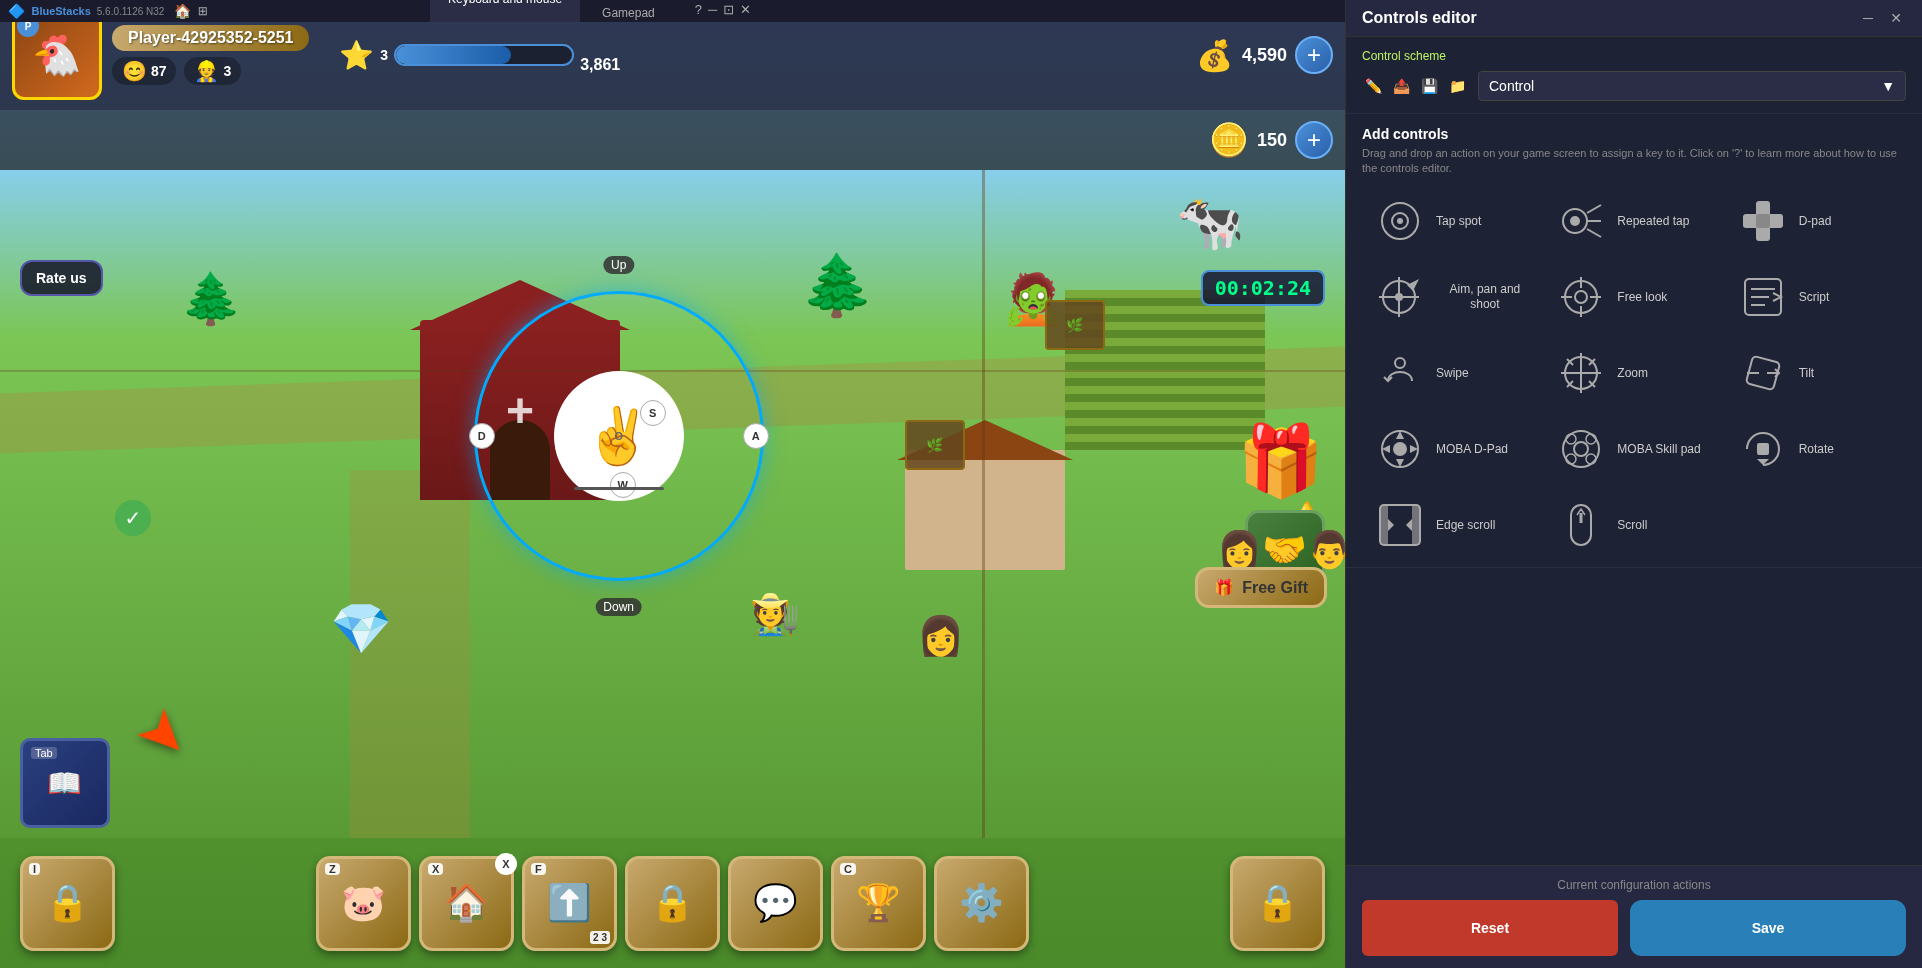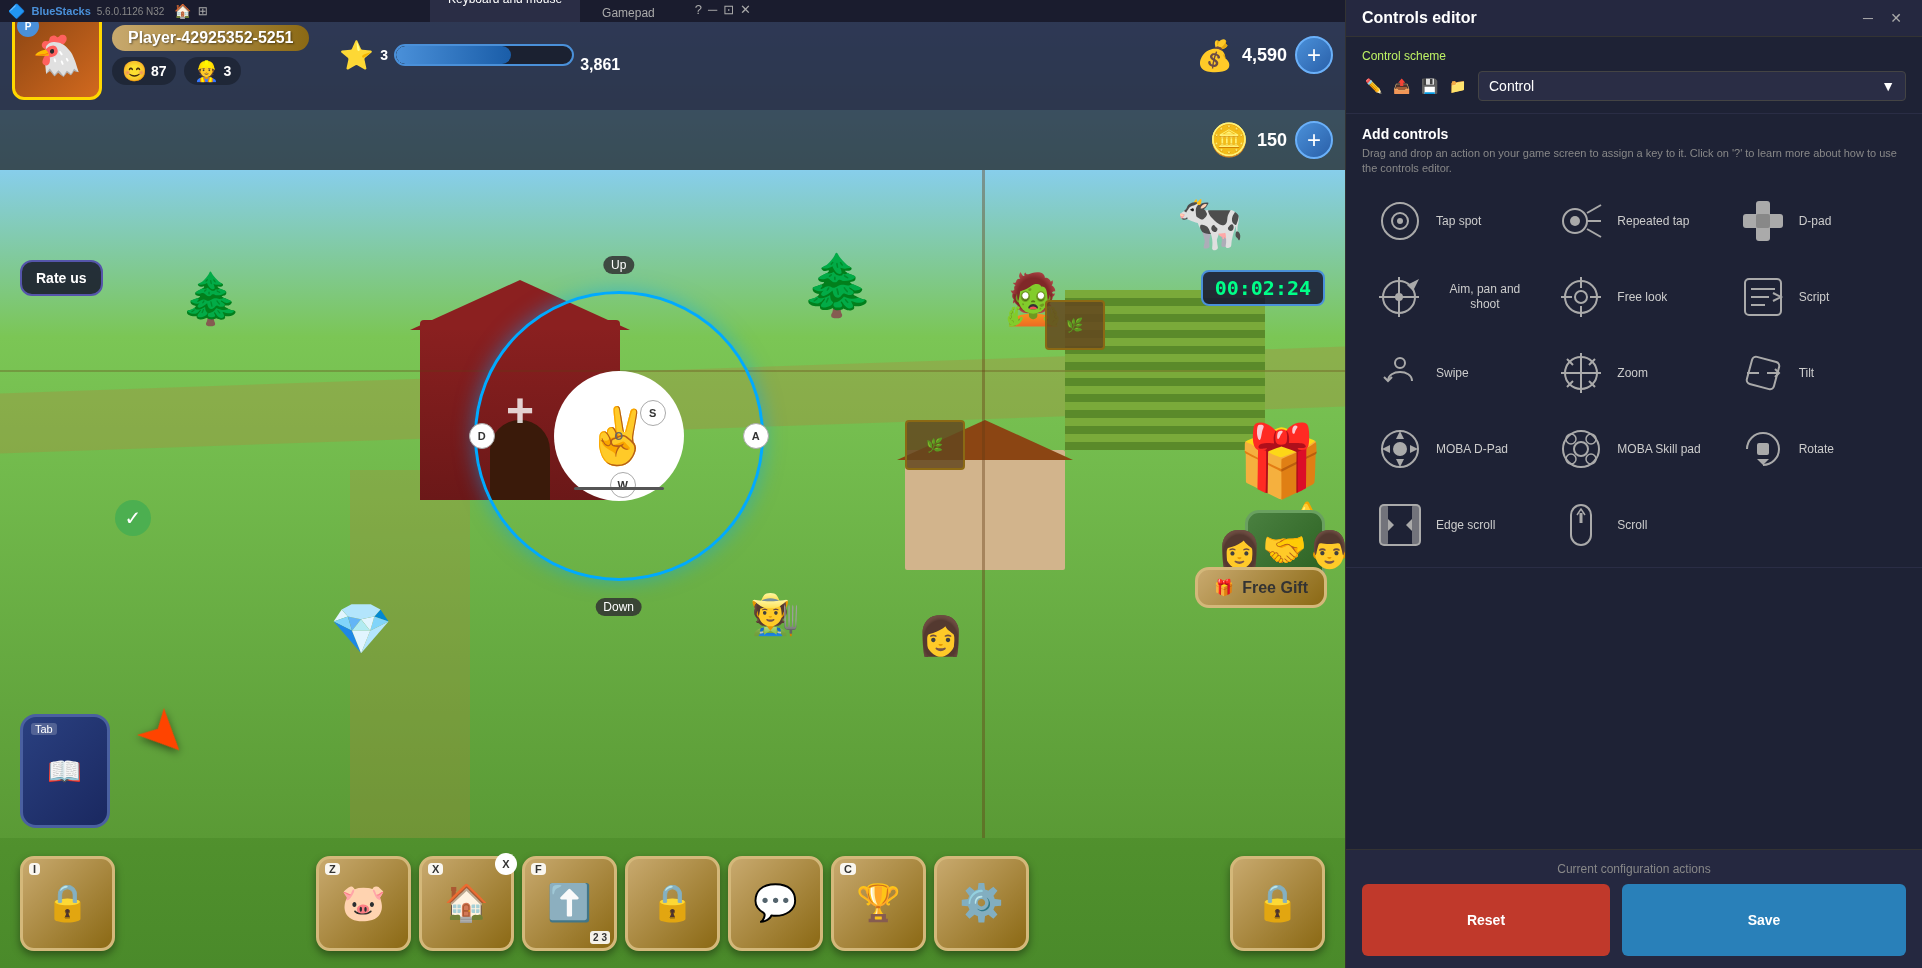--- a/index.html
+++ b/index.html
@@ -519,24 +519,24 @@
       border: none;
       border-radius: 6px;
       color: white;
       font-size: 14px;
       font-weight: bold;
       cursor: pointer;
     }
 
     .save-btn {
       flex: 1;
-      padding: 28px;
+      padding: 20px;
       background: #2980b9;
       border: none;
-      border-radius: 6px;
+      border-radius: 12px;
       color: white;
       font-size: 14px;
       font-weight: bold;
       cursor: pointer;
     }
 
     
     .check-circle {
       position: absolute;
       top: 500px;
@@ -552,24 +552,24 @@
       font-size: 20px;
       z-index: 10;
     }
 
     
     .tab-game-btn {
       position: absolute;
       bottom: 140px;
       left: 20px;
       width: 90px;
-      height: 114px;
+      height: 90px;
       background: linear-gradient(135deg, #2a4080, #1a2860);
       border: 3px solid #4a60a0;
-      border-radius: 16px;
+      border-radius: 10px;
       display: flex;
       align-items: center;
       justify-content: center;
       font-size: 28px;
       color: white;
       z-index: 10;
       cursor: pointer;
     }
 
     .tab-key-label {

